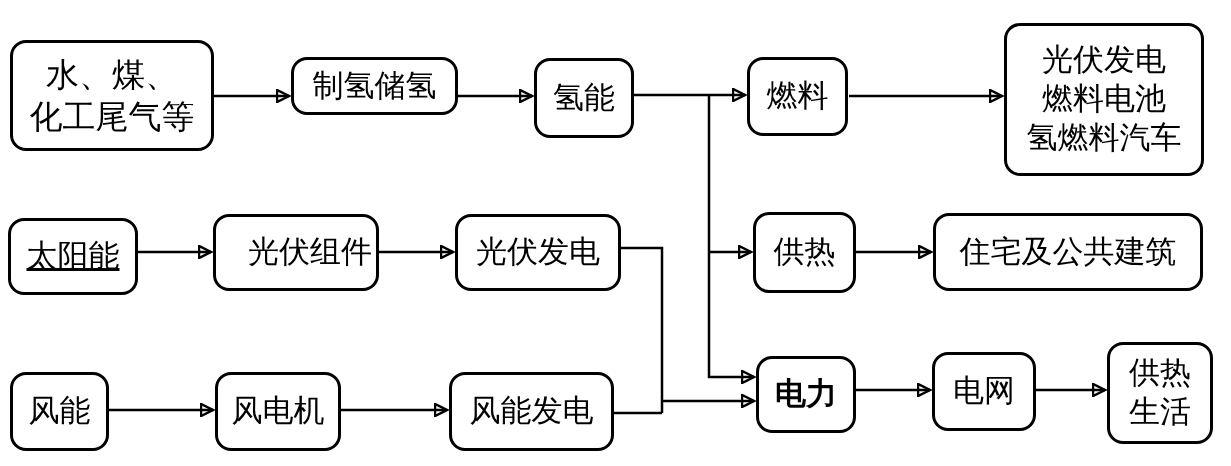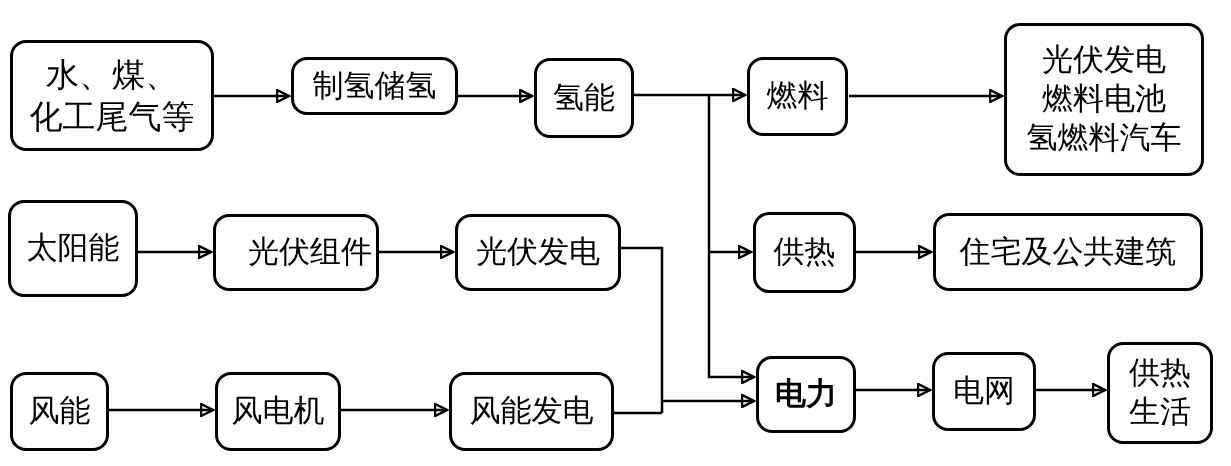--- a/index.html
+++ b/index.html
@@ -77,21 +77,21 @@
 
   <div class="node big-text" style="left:10px;   top:40px;  width:204px; height:111px;">水、煤、
 化工尾气等</div>
   <div class="node" style="left:291px;  top:57px;  width:167px; height:58px;">制氢储氢</div>
   <div class="node" style="left:534px;  top:58px;  width:100px; height:80px;">氢能</div>
   <div class="node" style="left:747px;  top:57px;  width:101px; height:79px;">燃料</div>
   <div class="node" style="left:1004px; top:23px;  width:200px; height:153px;">光伏发电
 燃料电池
 氢燃料汽车</div>
 
-  <div class="node" style="left:8px;    top:200px; width:130px; height:97px;">太阳能</div>
+  <div class="node" style="left:8px;    top:218px; width:130px; height:77px;text-decoration:underline;">太阳能</div>
   <div class="node" style="left:213px;  top:214px; width:166px; height:77px;padding-left:28px;">光伏组件</div>
   <div class="node" style="left:455px;  top:214px; width:166px; height:77px;">光伏发电</div>
   <div class="node" style="left:753px;  top:212px; width:103px; height:81px;">供热</div>
   <div class="node" style="left:933px;  top:213px; width:270px; height:78px;">住宅及公共建筑</div>
 
   <div class="node" style="left:10px;   top:372px; width:99px;  height:79px;font-family:Liberation Serif, serif;">风能</div>
   <div class="node" style="left:215px;  top:372px; width:126px; height:79px;">风电机</div>
   <div class="node" style="left:449px;  top:372px; width:165px; height:79px;">风能发电</div>
   <div class="node" style="left:756px;  top:356px; width:100px; height:77px;font-weight:bold;">电力</div>
   <div class="node" style="left:932px;  top:352px; width:104px; height:79px;">电网</div>

